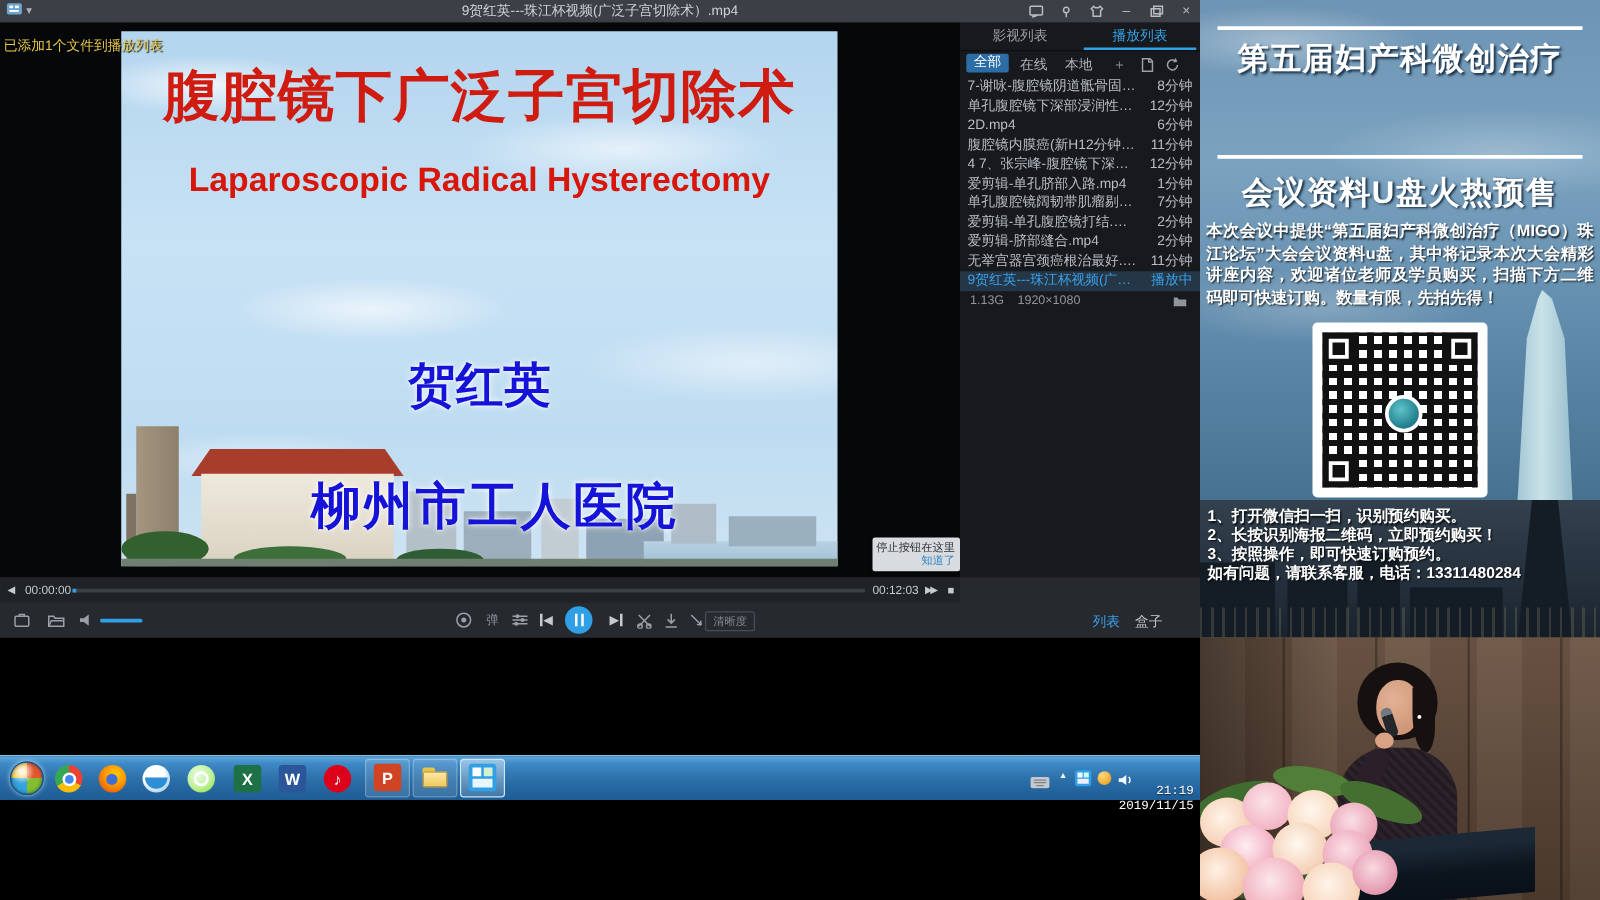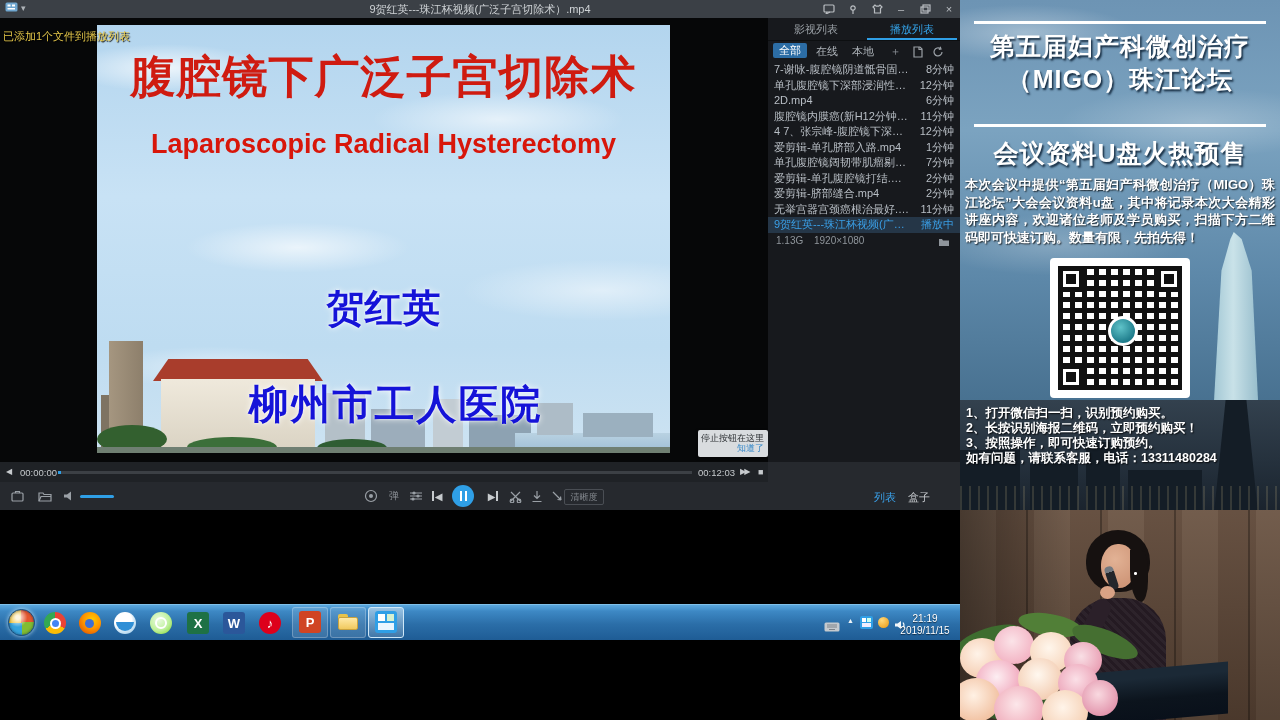--- a/index.html
+++ b/index.html
@@ -76,21 +76,21 @@
     conic-gradient(#e4572e 0 25%,#82bd32 0 50%,#35a3dd 0 75%,#f2c12e 0 100%);
     box-shadow:0 0 4px rgba(210,240,255,.8), inset 0 0 3px rgba(0,30,60,.6);border:1px solid #1c4f7d;box-sizing:border-box;}
   .tk{position:absolute;top:7px;width:22px;height:22px;}
   .tkbtn{position:absolute;top:2px;width:36px;height:31px;border-radius:3px;background:rgba(255,255,255,.12);
     border:1px solid rgba(255,255,255,.25);box-sizing:border-box;}
   .tkbtn.activeapp{background:linear-gradient(180deg,rgba(255,255,255,.45),rgba(255,255,255,.15));border:1px solid #cfe8f8;}
   .tkbtn .tk{left:6px;top:3px;}
   .circle{border-radius:50%;}
   .sq-letter{display:flex;align-items:center;justify-content:center;color:#fff;font-weight:bold;font-size:13px;border-radius:3px;}
   .tray{position:absolute;right:0;top:0;height:36px;}
-  .tray-clock{position:absolute;right:5px;top:8px;width:60px;text-align:center;color:#fff;font-size:10px;line-height:12px;text-shadow:0 1px 1px rgba(0,0,0,.6);}
+  .tray-clock{position:absolute;right:5px;top:23px;width:60px;text-align:right;color:#fff;font-size:10px;line-height:12px;text-shadow:0 1px 1px rgba(0,0,0,.6);font-family:Liberation Mono, monospace;}
   
   .banner{left:960px;top:0;width:320px;height:720px;overflow:hidden;background:#1c2630;}
   .sky{left:0;top:0;width:320px;height:408px;background:
     radial-gradient(ellipse 160px 40px at 20% 8%,rgba(255,255,255,.35),rgba(255,255,255,0) 70%),
     radial-gradient(ellipse 200px 50px at 75% 30%,rgba(255,255,255,.25),rgba(255,255,255,0) 70%),
     radial-gradient(ellipse 180px 44px at 30% 60%,rgba(255,255,255,.22),rgba(255,255,255,0) 70%),
     linear-gradient(180deg,#6d94b4 0%,#7ba3c0 32%,#5d88a9 68%,#47708f 100%);}
   .tower{left:248px;top:232px;width:56px;height:176px;
     background:linear-gradient(90deg,#9cc4d2 0%,#cfe7ec 45%,#8fb8c8 100%);
     clip-path:polygon(46% 0,60% 4%,78% 22%,90% 100%,10% 100%,24% 22%,40% 4%);opacity:.95;}
@@ -450,21 +450,20 @@
       <div style="left:0;top:50px;width:60px;height:62px;"></div>
       <div style="left:70px;top:64px;width:48px;height:48px;"></div>
       <div style="left:126px;top:42px;width:34px;height:70px;"></div>
       <div style="left:168px;top:70px;width:74px;height:42px;"></div>
       <div class="tower2"></div>
       <div style="left:0;top:86px;width:320px;height:26px;background:repeating-linear-gradient(90deg,rgba(255,228,160,.14) 0 2px,transparent 2px 9px);"></div>
     </div>
 
     <div class="abs brule" style="top:21px;"></div>
     <div class="abs btitle" style="top:30px;">第五届妇产科微创治疗</div>
-    <div class="abs btitle" style="top:63px;">（MIGO）珠江论坛</div>
     <div class="abs brule" style="top:124px;"></div>
     <div class="abs btitle" style="top:137px;">会议资料U盘火热预售</div>
     <div class="abs bbody">本次会议中提供“第五届妇产科微创治疗（MIGO）珠江论坛”大会会议资料u盘，其中将记录本次大会精彩讲座内容，欢迎诸位老师及学员购买，扫描下方二维码即可快速订购。数量有限，先拍先得！</div>
 
     <div class="abs qr">
       <div class="qr-pat"></div>
       <div class="finder" style="left:8px;top:8px;">
           <i></i>
         </div>
       <div class="finder" style="right:8px;top:8px;">

